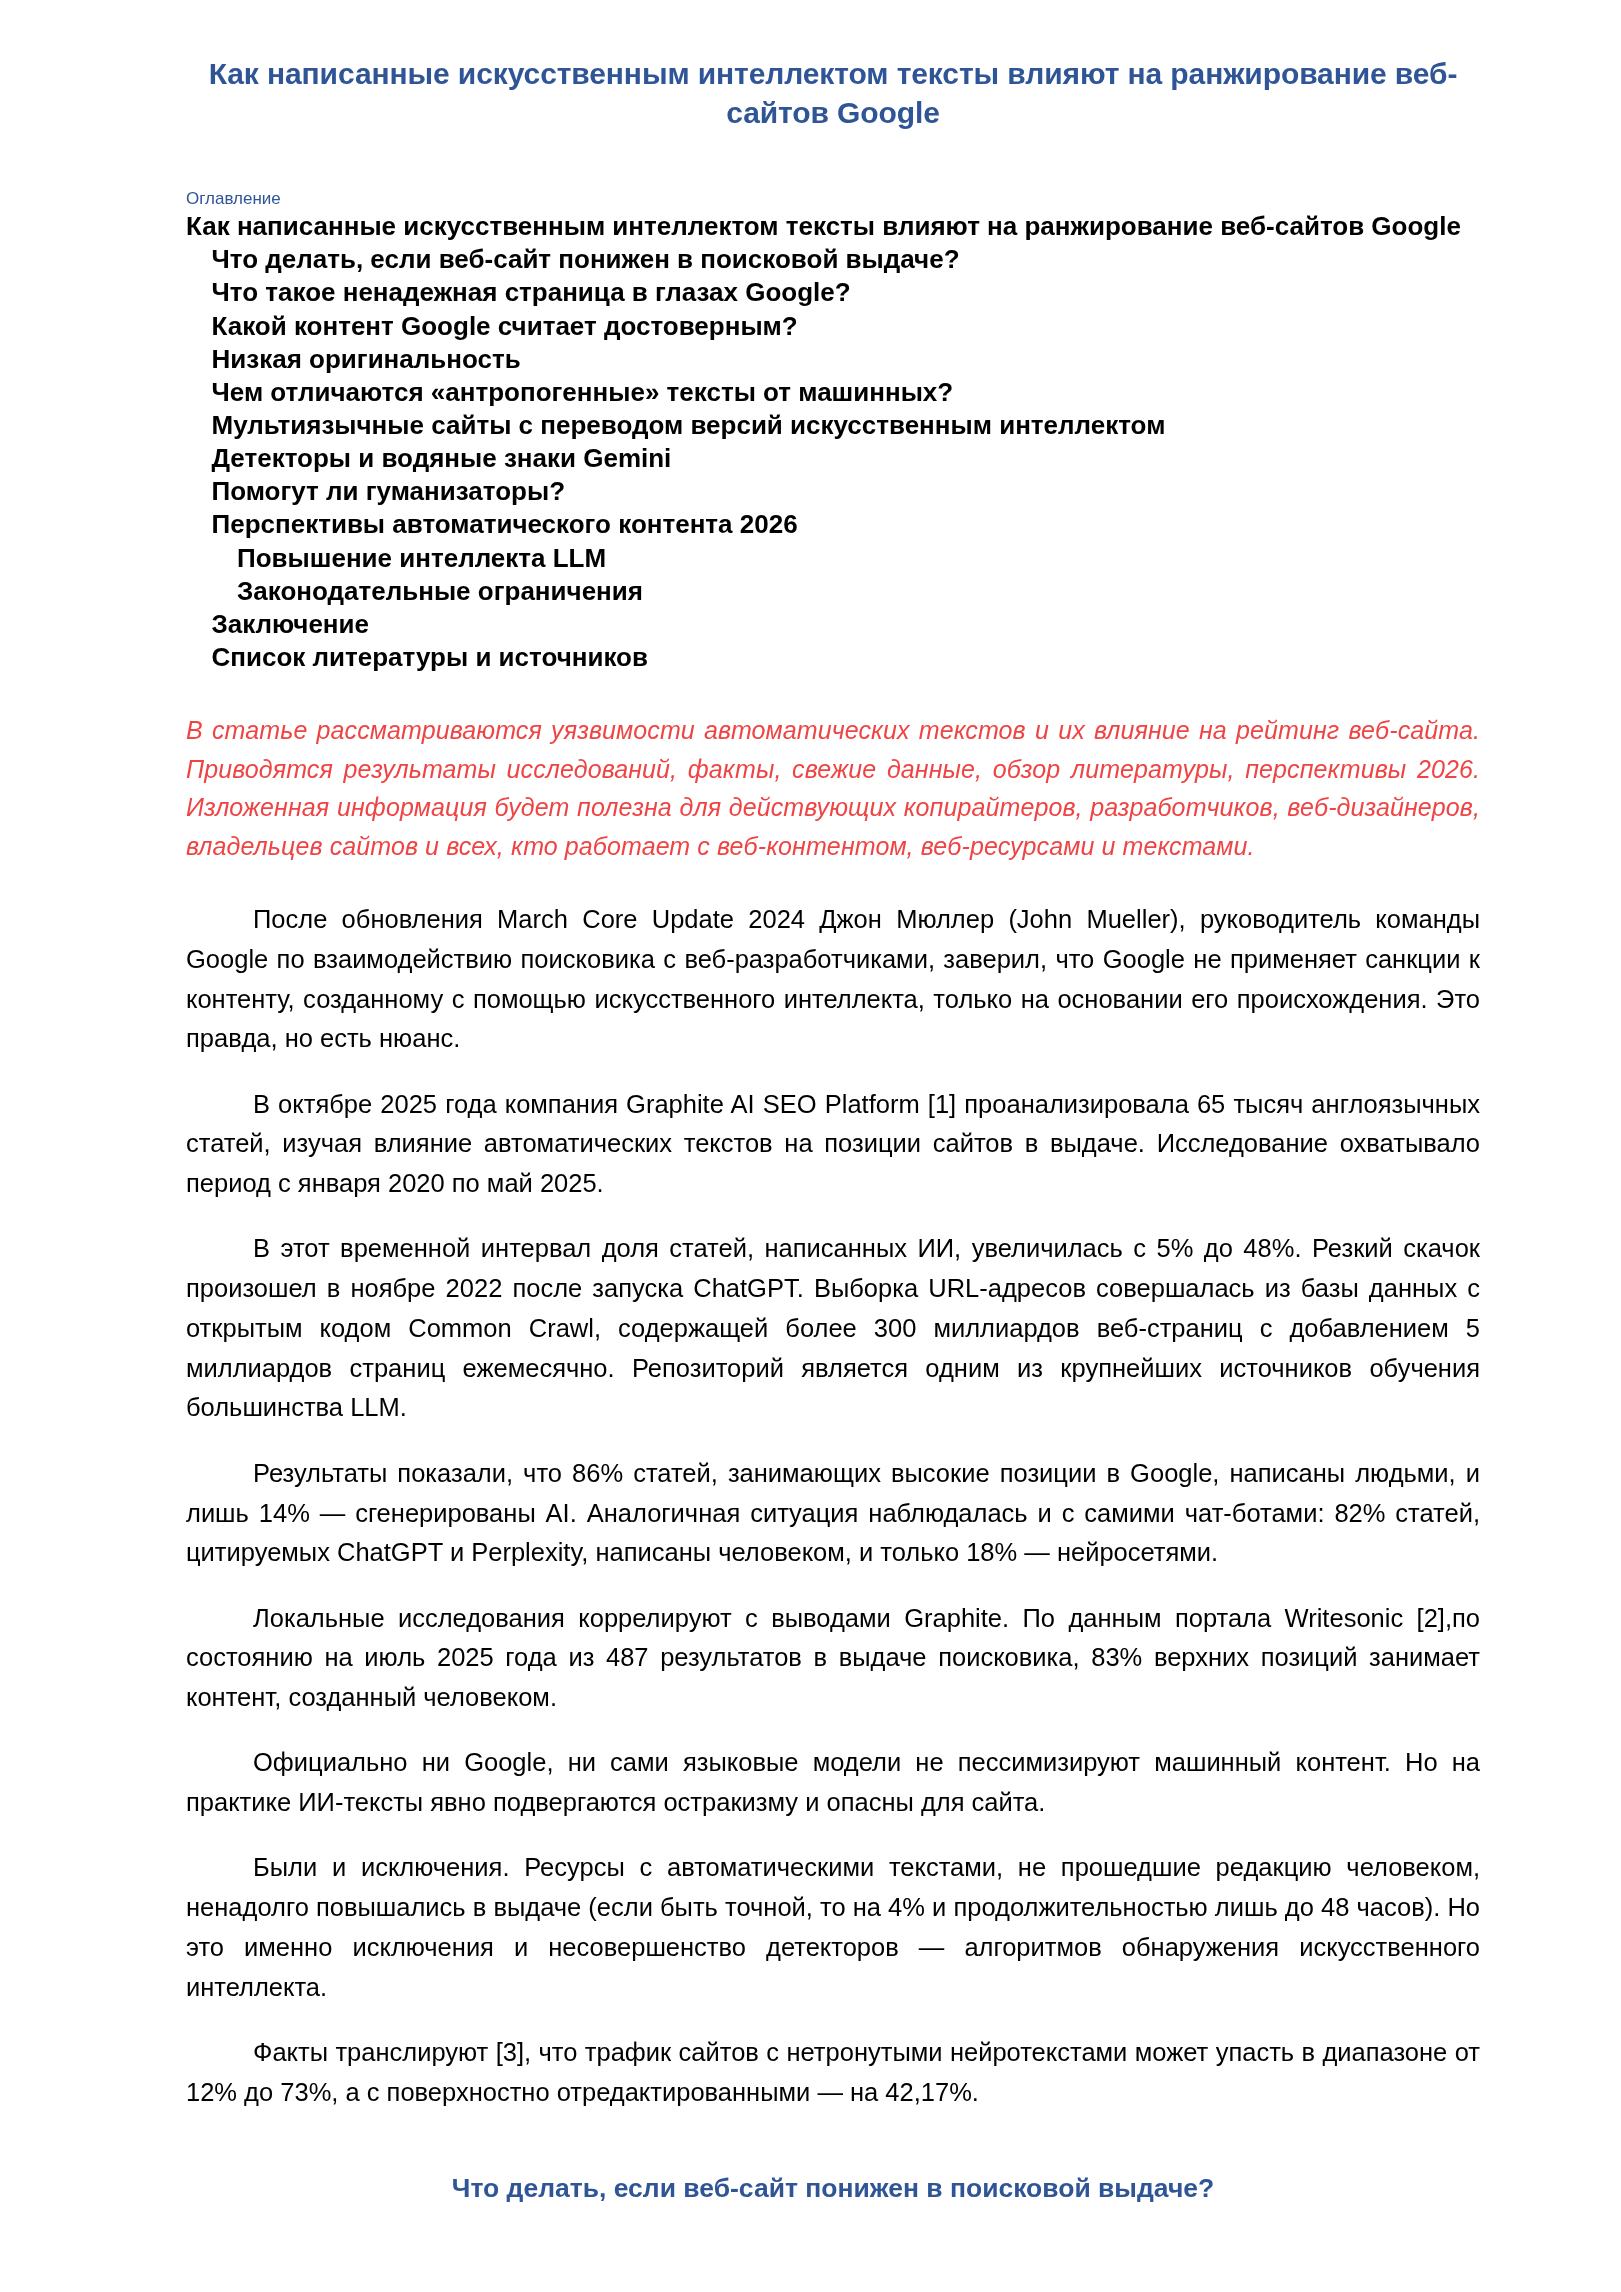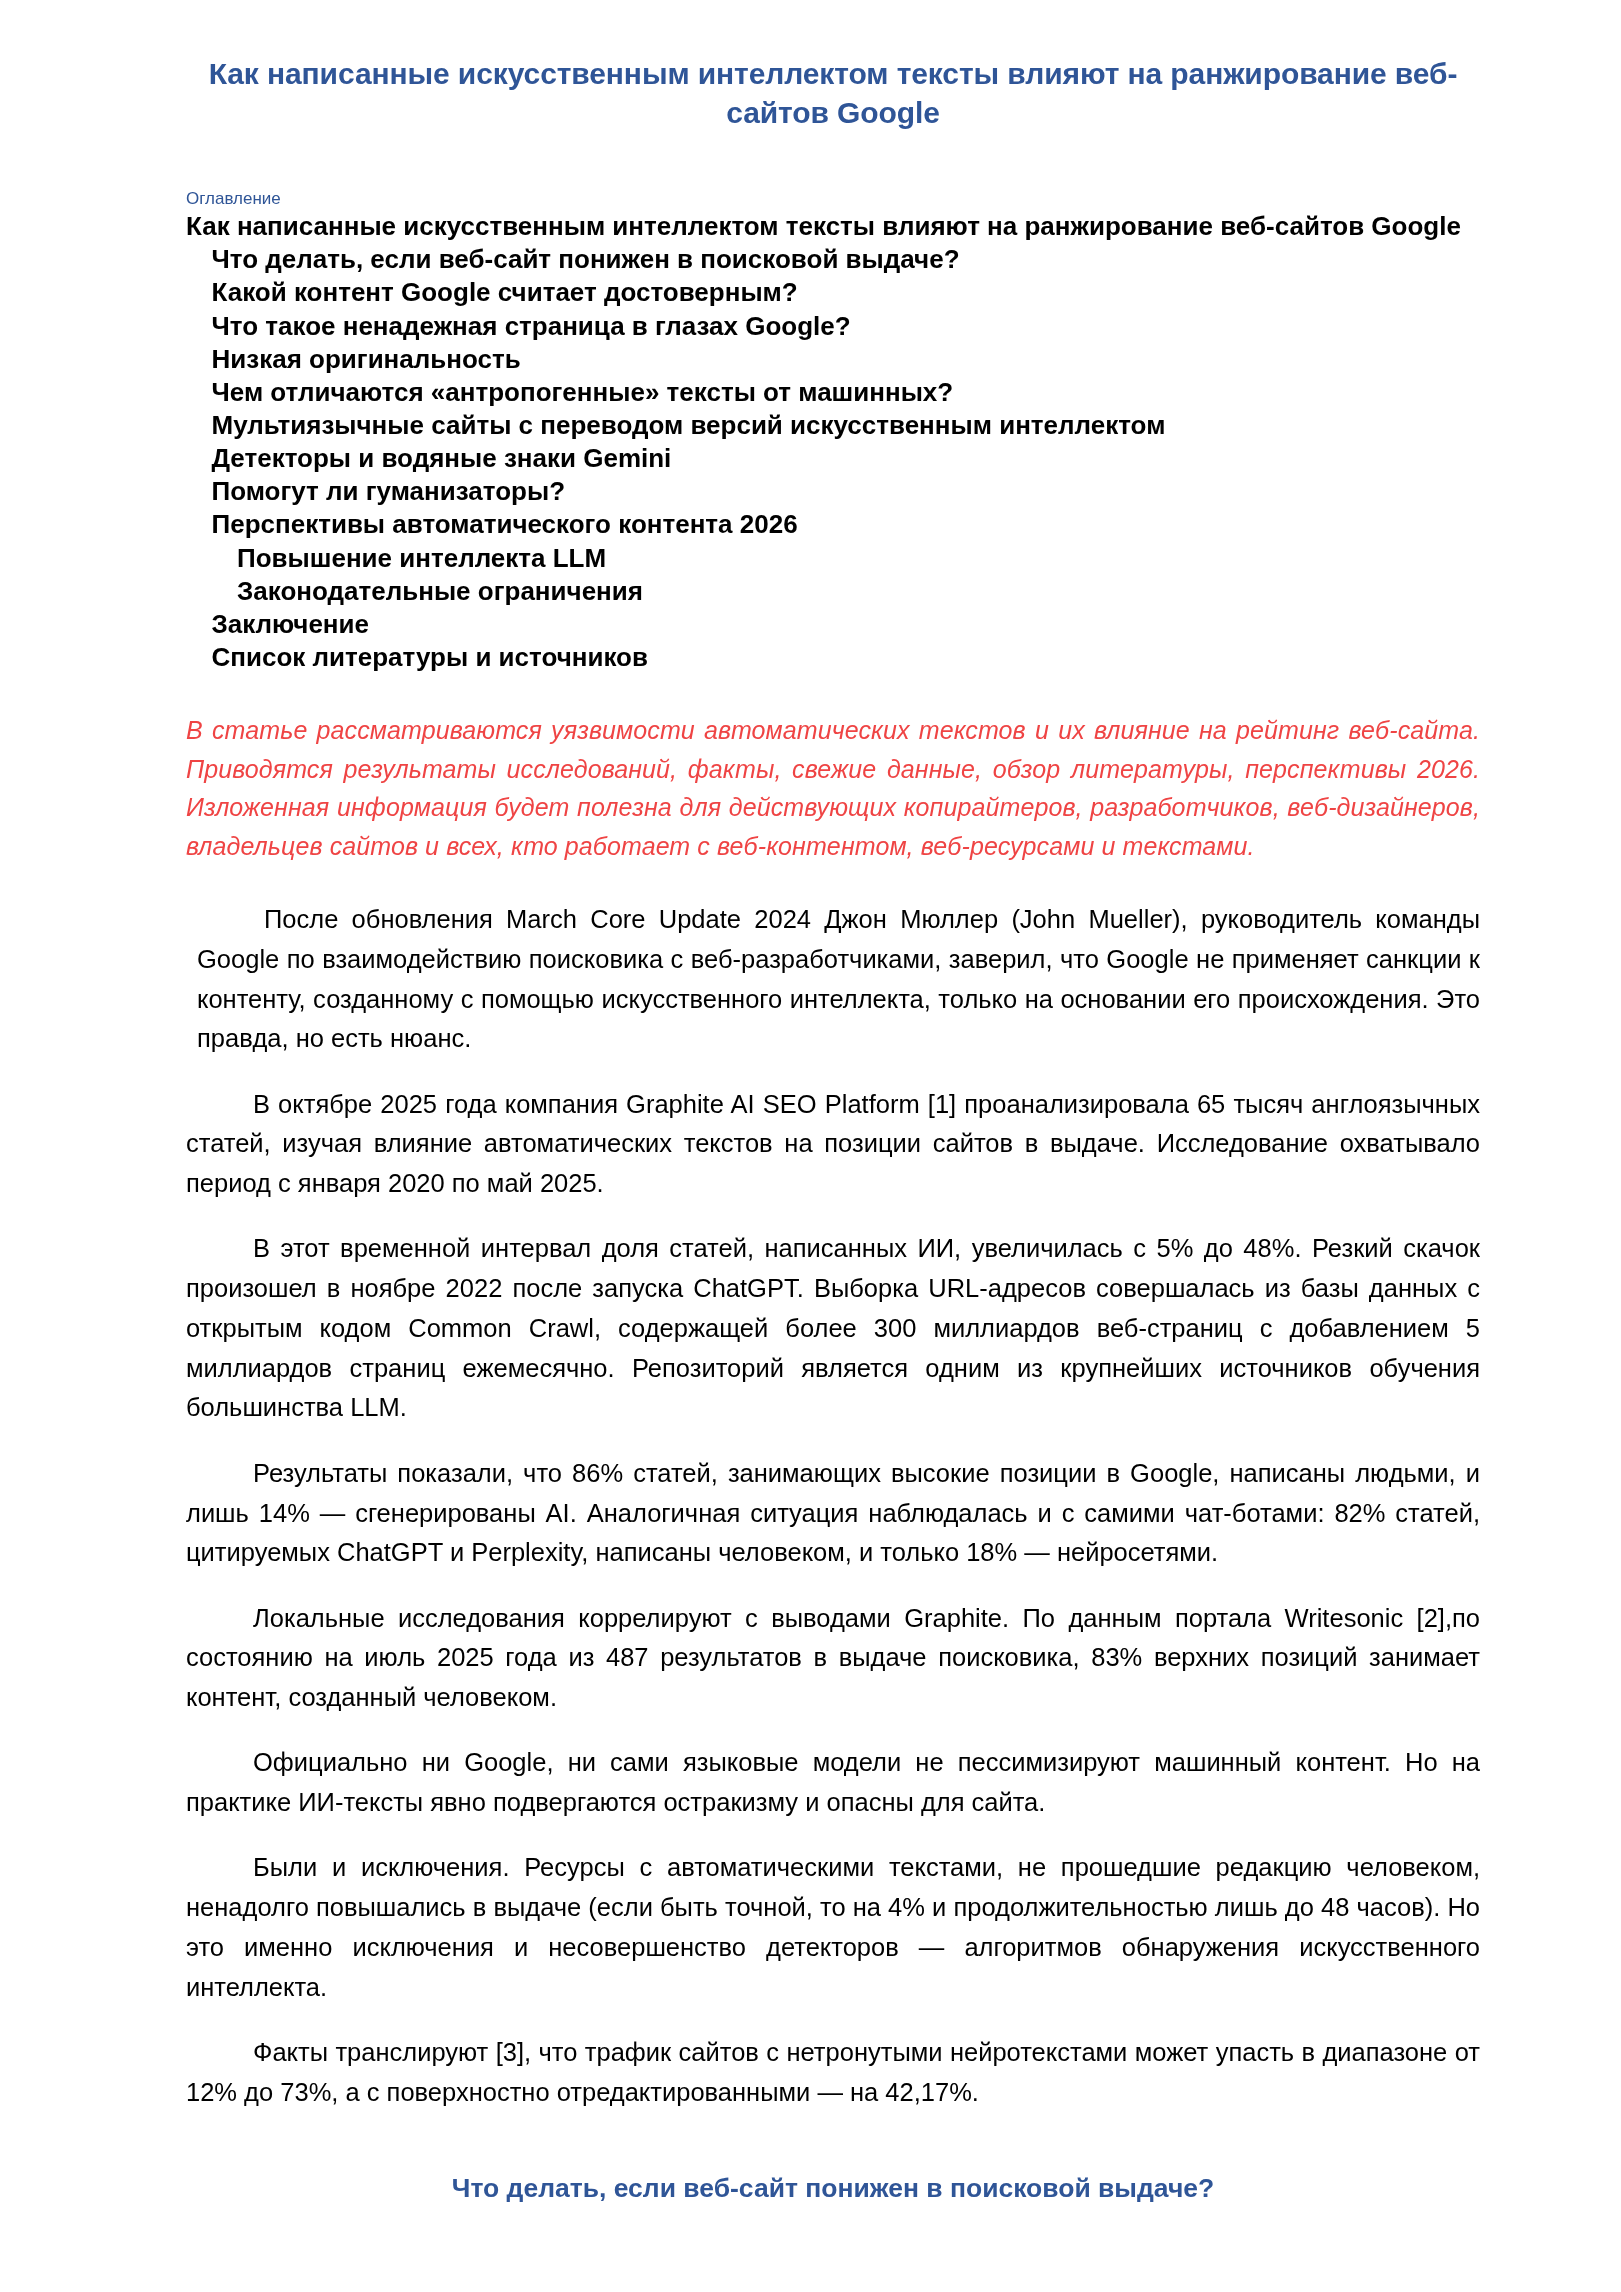--- a/index.html
+++ b/index.html
@@ -88,21 +88,21 @@
   
   .body-p {
     color: #000000;
     font-size: 25.5px;
     line-height: 1.56;
     text-align: justify;
     text-indent: 67px;
     margin: 0;
     padding: 0 0 25.5px 0;
   }
-  .body-p.first { padding-top: 35px; margin-left: 11px; }
+  .body-p.first { padding-top: 35px; }
 
   .body-p.italic {
     text-align: justify;
   }
 
   
   .section-heading {
     color: #2F5597;
     font-weight: bold;
     font-size: 26.5px;
@@ -118,22 +118,22 @@
 <div class="page">
   <div class="content">
 
     <h1 class="doc-title">Как написанные искусственным интеллектом тексты влияют на ранжирование веб-сайтов Google</h1>
 
     <div class="toc">
       <div class="toc-heading">Оглавление</div>
       <ul class="toc-list" id="toc-list">
           <li class="toc-item lvl1">Как написанные искусственным интеллектом тексты влияют на ранжирование веб-сайтов Google</li>
           <li class="toc-item lvl2">Что делать, если веб-сайт понижен в поисковой выдаче?</li>
+          <li class="toc-item lvl2">Что такое ненадежная страница в глазах Google?</li>
           <li class="toc-item lvl2">Какой контент Google считает достоверным?</li>
-          <li class="toc-item lvl2">Что такое ненадежная страница в глазах Google?</li>
           <li class="toc-item lvl2">Низкая оригинальность</li>
           <li class="toc-item lvl2">Чем отличаются «антропогенные» тексты от машинных?</li>
           <li class="toc-item lvl2">Мультиязычные сайты с переводом версий искусственным интеллектом</li>
           <li class="toc-item lvl2">Детекторы и водяные знаки Gemini</li>
           <li class="toc-item lvl2">Помогут ли гуманизаторы?</li>
           <li class="toc-item lvl2">Перспективы автоматического контента 2026</li>
           <li class="toc-item lvl3">Повышение интеллекта LLM</li>
           <li class="toc-item lvl3">Законодательные ограничения</li>
           <li class="toc-item lvl2">Заключение</li>
           <li class="toc-item lvl2">Список литературы и источников</li>

